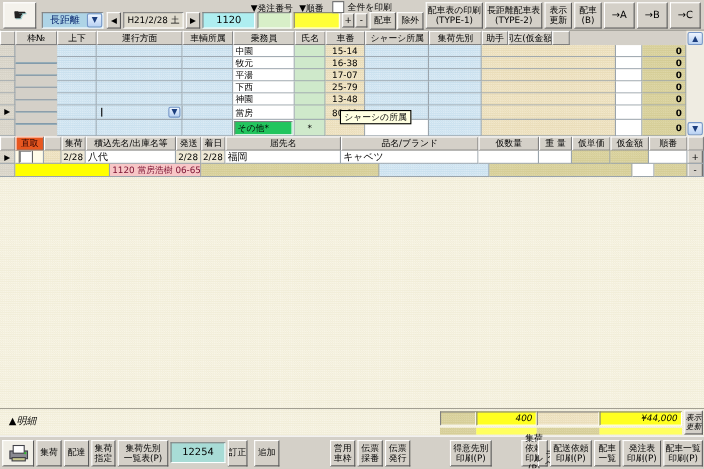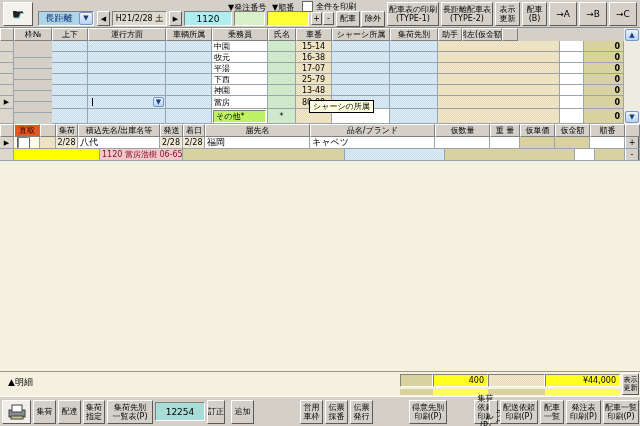--- a/index.html
+++ b/index.html
@@ -223,21 +223,21 @@
       <div class="td c12 olive amt">0</div>
     </div>
 
     <div class="tr h15">
       <div class="td c0 dith-gray"></div>
       <div class="td c1 cyanc num">1220</div>
       <div class="td c2 dith-blue"></div>
       <div class="td c3 dith-blue"></div>
       <div class="td c4 dith-blue"></div>
       <div class="td c5 whitec" style="padding:1px;">
-        <span class="sunken lft" style="background:#bef264;width:100%;height:11px;display:flex;align-items:center;">その他*</span>
+        <span class="sunken lft" style="background:#22c55e;width:100%;height:11px;display:flex;align-items:center;">その他*</span>
       </div>
       <div class="td c6 greenc ctr">*</div>
       <div class="td c7 dith-tan ctr"></div>
       <div class="td c8 whitec"></div>
       <div class="td c9 dith-blue"></div>
       <div class="td c10 dith-tan"></div>
       <div class="td c11 whitec"></div>
       <div class="td c12 olive amt">0</div>
     </div>
 
@@ -303,21 +303,21 @@
       <div class="td whitec" style="width:20px;"></div>
       <div class="td olive" style="width:30px;"></div>
       <div class="td" style="width:15px;padding:0;">
         <div class="raised btn" style="width:100%;height:100%;font-size:8px;">-</div>
       </div>
     </div>
   </div>
 
   <div class="abs dith-cream" style="left:0;top:161px;width:640px;height:211px;border-bottom:1px solid #9a968a;"></div>
 
-  <div class="abs dith-cream" style="left:0;top:372px;width:640px;height:31px;border-bottom:1px solid #8c8c84;">
+  <div class="abs dith-cream" style="left:0;top:372px;width:640px;height:31px;border-bottom:1px solid #8c8c84;font-style:italic;">
     <div class="abs" style="left:8px;top:4px;font-size:9px;">▲明細</div>
 
     <div class="abs olive sunken" style="left:400px;top:2px;width:33px;height:13px;"></div>
     <div class="abs sunken num" style="left:433px;top:2px;width:55px;height:13px;background:#ffff20;display:flex;align-items:center;justify-content:flex-end;padding-right:3px;font-size:8px;">400</div>
     <div class="abs dith-tan sunken" style="left:488px;top:2px;width:57px;height:13px;"></div>
     <div class="abs sunken num" style="left:545px;top:2px;width:75px;height:13px;background:#ffff20;display:flex;align-items:center;justify-content:flex-end;padding-right:3px;font-size:8px;">¥44,000</div>
 
     <div class="abs olive" style="left:400px;top:17px;width:33px;height:6px;"></div>
     <div class="abs" style="left:433px;top:17px;width:55px;height:6px;background:#ffff60;"></div>
     <div class="abs olive" style="left:488px;top:17px;width:57px;height:6px;"></div>

